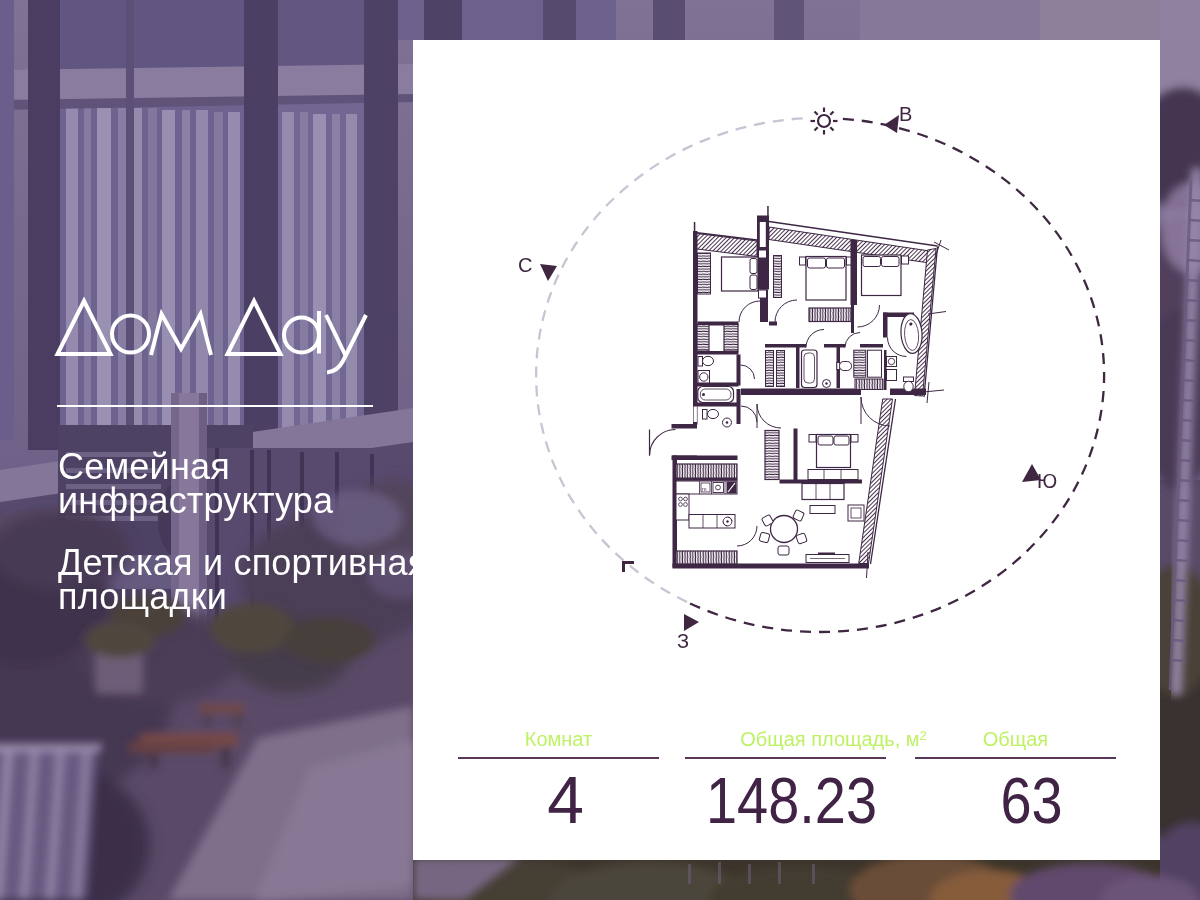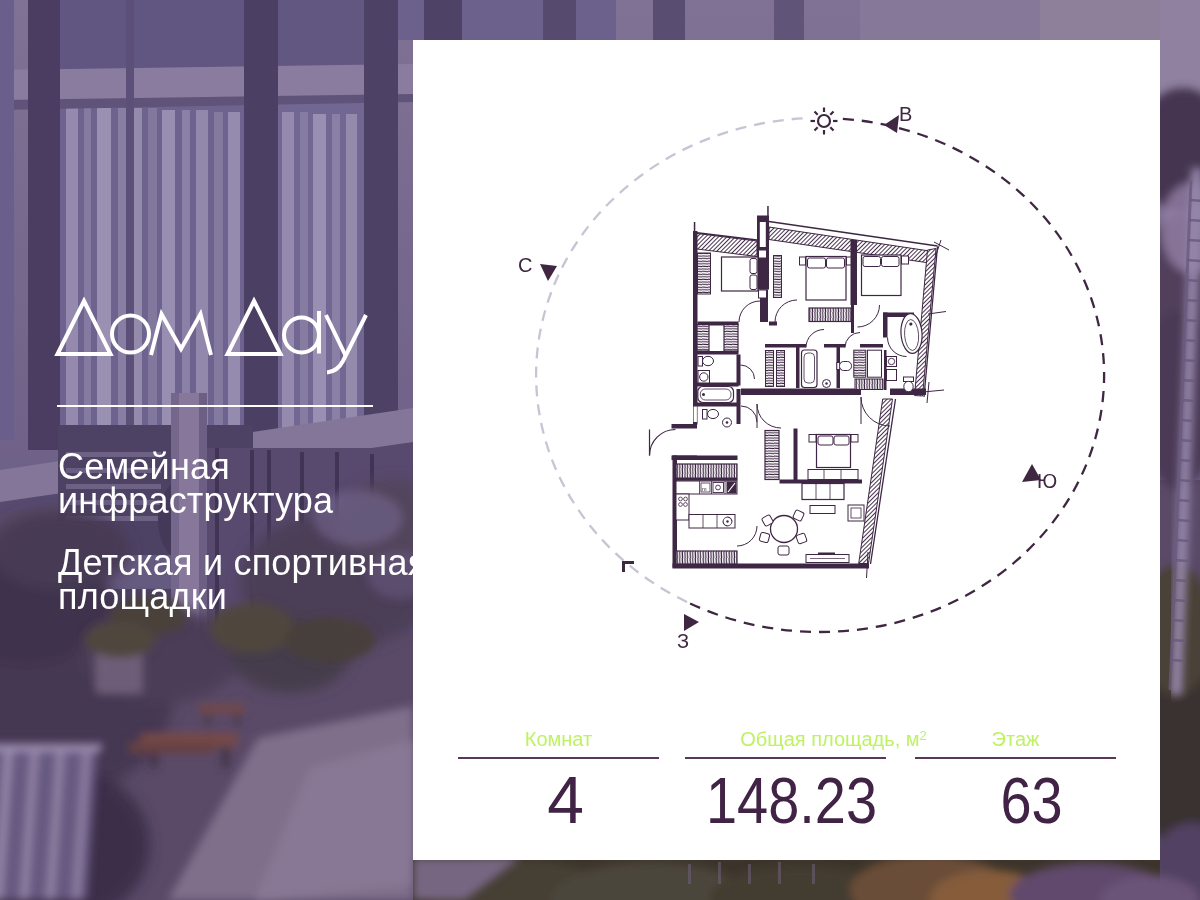--- a/index.html
+++ b/index.html
@@ -577,21 +577,21 @@
 <div class="stat" style="left:458px;top:728px;width:201px;">
 
 <div>Комнат</div>
 </div>
 <div class="stat" style="left:685px;top:728px;width:201px;margin-left:48px;">
 
 <div>Общая площадь, м<span style="font-size:13px;vertical-align:6px">2</span></div>
 </div>
 <div class="stat" style="left:915px;top:728px;width:201px;">
 
-<div>Этаж</div>
+<div>Общая</div>
 </div>
 
 <div style="position:absolute;left:458px;top:757px;width:201px;height:1.6px;background:#59375b"></div>
 
 <div style="position:absolute;left:685px;top:757px;width:201px;height:1.6px;background:#59375b"></div>
 
 <div style="position:absolute;left:915px;top:757px;width:201px;height:1.6px;background:#59375b"></div>
 
 <div class="stat num" style="left:465px;top:762px;width:201px;font-size:66px;color:#412345">4</div>
 

